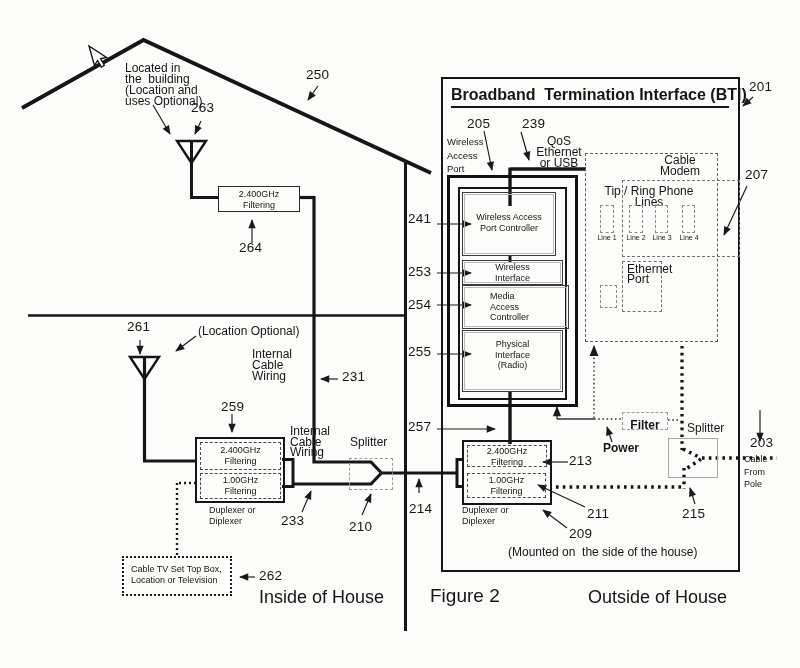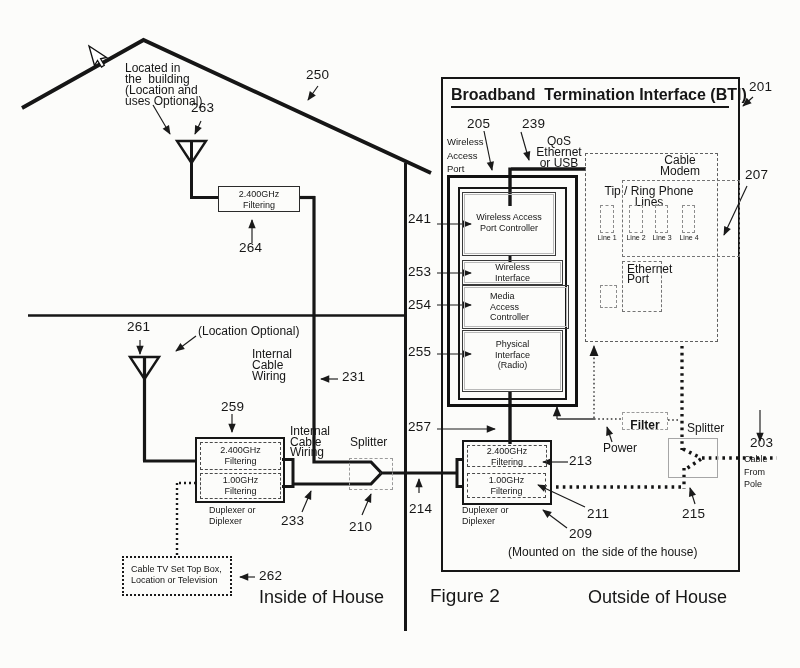--- a/index.html
+++ b/index.html
@@ -271,21 +271,21 @@
   <div class="abs s85 lbl ctr" style="left:531px;top:136px;width:56px;">
     <span>QoS Ethernet</span>
     <span>or USB</span>
   </div>
   <div class="abs ref" style="left:408px;top:211px;">241</div>
   <div class="abs ref" style="left:408px;top:264px;">253</div>
   <div class="abs ref" style="left:408px;top:297px;">254</div>
   <div class="abs ref" style="left:408px;top:344px;">255</div>
   <div class="abs ref" style="left:408px;top:419px;">257</div>
   <div class="abs ref" style="left:745px;top:167px;">207</div>
-  <div class="abs s85" style="left:603px;top:443px;">Power</div>
+  <div class="abs s85" style="left:603px;top:443px;font-weight:bold;">Power</div>
   <div class="abs s85" style="left:687px;top:423px;">Splitter</div>
   <div class="abs ref" style="left:569px;top:453px;">213</div>
   <div class="abs ref" style="left:587px;top:506px;">211</div>
   <div class="abs ref" style="left:569px;top:526px;">209</div>
   <div class="abs ref" style="left:682px;top:506px;">215</div>
   <div class="abs ref" style="left:750px;top:387px;margin-top:48px;">203</div>
   <div class="abs s9 lbl" style="left:744px;top:453px;line-height:12.5px;">
     <span>Cable</span>
     <span>From</span>
     <span>Pole</span>

